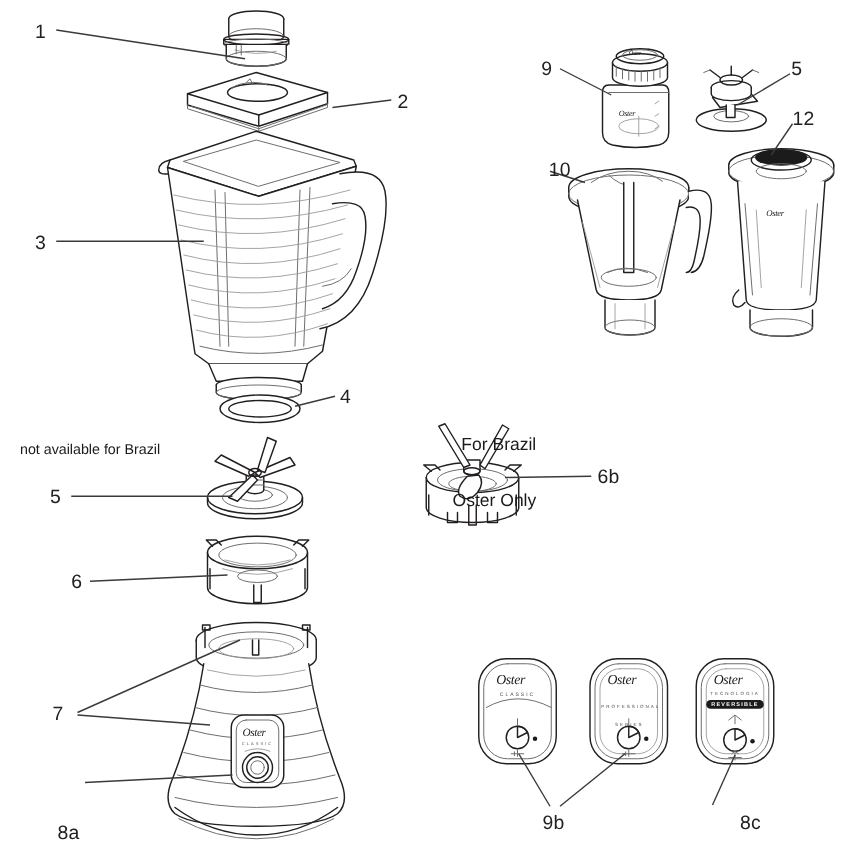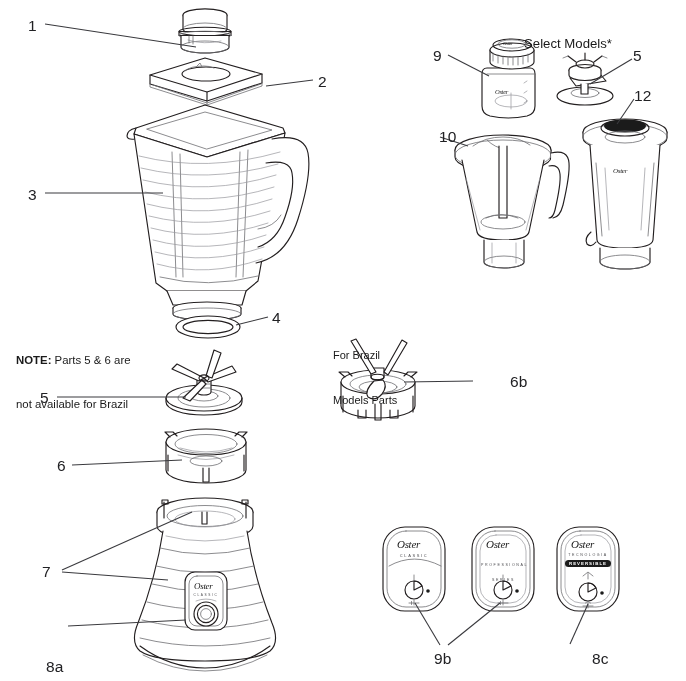--- a/index.html
+++ b/index.html
@@ -11,21 +11,21 @@
   .ln-thin{fill:none;stroke:#6e6e72;stroke-width:.8;stroke-linecap:round;}
   .ln-faint{fill:none;stroke:#97979c;stroke-width:.7;stroke-linecap:round;}
   .lead{fill:none;stroke:#3a3a3e;stroke-width:1.1;}
   .wht{fill:#ffffff;}
   .drk{fill:#1b1b1b;}
   .txt{position:absolute;white-space:pre;}
   .callout{font-size:15.5px;font-weight:400;color:#212124;letter-spacing:.2px;}
   .note{font-size:11.4px;color:#1a1a1a;line-height:14.5px;}
   .note b{font-weight:bold;}
   .hdr{font-size:13.2px;color:#1a1a1a;line-height:16px;text-align:center;}
-  .brz{font-size:11px;color:#1a1a1a;line-height:15px;text-align:left;}
+  .brz{font-size:14px;color:#1a1a1a;line-height:15px;text-align:right;}
   .ostr{font-family:"Liberation Serif",serif;font-style:italic;font-weight:normal;
         color:#1a1a1a;letter-spacing:-.3px;}
   .sub{font-size:3.6px;letter-spacing:1.6px;color:#4a4a4e;text-align:center;}
   .badge{background:#1b1b1b;color:#fff;font-size:4.4px;letter-spacing:1px;
          border-radius:4px;text-align:center;padding:1px 0;font-weight:bold;}
 </style>
 </head>
 <body>
 
 <div id="stage">
@@ -292,40 +292,38 @@
     <path class="lead" d="M448 645 L500 603"></path>
     <path class="lead" d="M570 644 L588 604"></path>
     <path class="lead" d="M448 55 L489 76"></path>
     <path class="lead" d="M440 137 L468 146"></path>
     <path class="lead" d="M634 99 L617 124"></path>
     <path class="lead" d="M632 59 L590 84"></path>
   </g>
 </svg>
 
 <div class="txt hdr" style="left:493px;top:4px;width:150px;">
-  <div>Select Models*</div>
 </div>
 
 <div class="txt brz" style="left:333px;top:318px;width:96px;">
   <div>For Brazil</div>
-  <div>Models Parts</div>
+  <div>Oster Only</div>
 </div>
 
 <div class="txt note" style="left:16px;top:324px;width:175px;">
-  <div><b>NOTE:</b><span> Parts 5 &amp; 6 are</span></div>
   <div>not available for Brazil</div>
 </div>
 
 <div class="txt callout" style="left:28px;top:17px;">1</div>
 <div class="txt callout" style="left:318px;top:73px;">2</div>
 <div class="txt callout" style="left:28px;top:186px;">3</div>
 <div class="txt callout" style="left:272px;top:309px;">4</div>
 <div class="txt callout" style="left:40px;top:389px;">5</div>
 <div class="txt callout" style="left:57px;top:457px;">6</div>
-<div class="txt callout" style="left:478px;top:373px;margin-left:32px;">6b</div>
+<div class="txt callout" style="left:478px;top:373px;">6b</div>
 <div class="txt callout" style="left:42px;top:563px;">7</div>
 <div class="txt callout" style="left:46px;top:618px;margin-top:40px;">8a</div>
 <div class="txt callout" style="left:434px;top:650px;">9b</div>
 <div class="txt callout" style="left:592px;top:650px;">8c</div>
 <div class="txt callout" style="left:433px;top:47px;">9</div>
 <div class="txt callout" style="left:419px;top:128px;margin-left:20px;">10</div>
 <div class="txt callout" style="left:634px;top:87px;">12</div>
 <div class="txt callout" style="left:633px;top:47px;">5</div>
 
 <div class="txt ostr" style="left:397px;top:538px;font-size:11px;">Oster</div>

